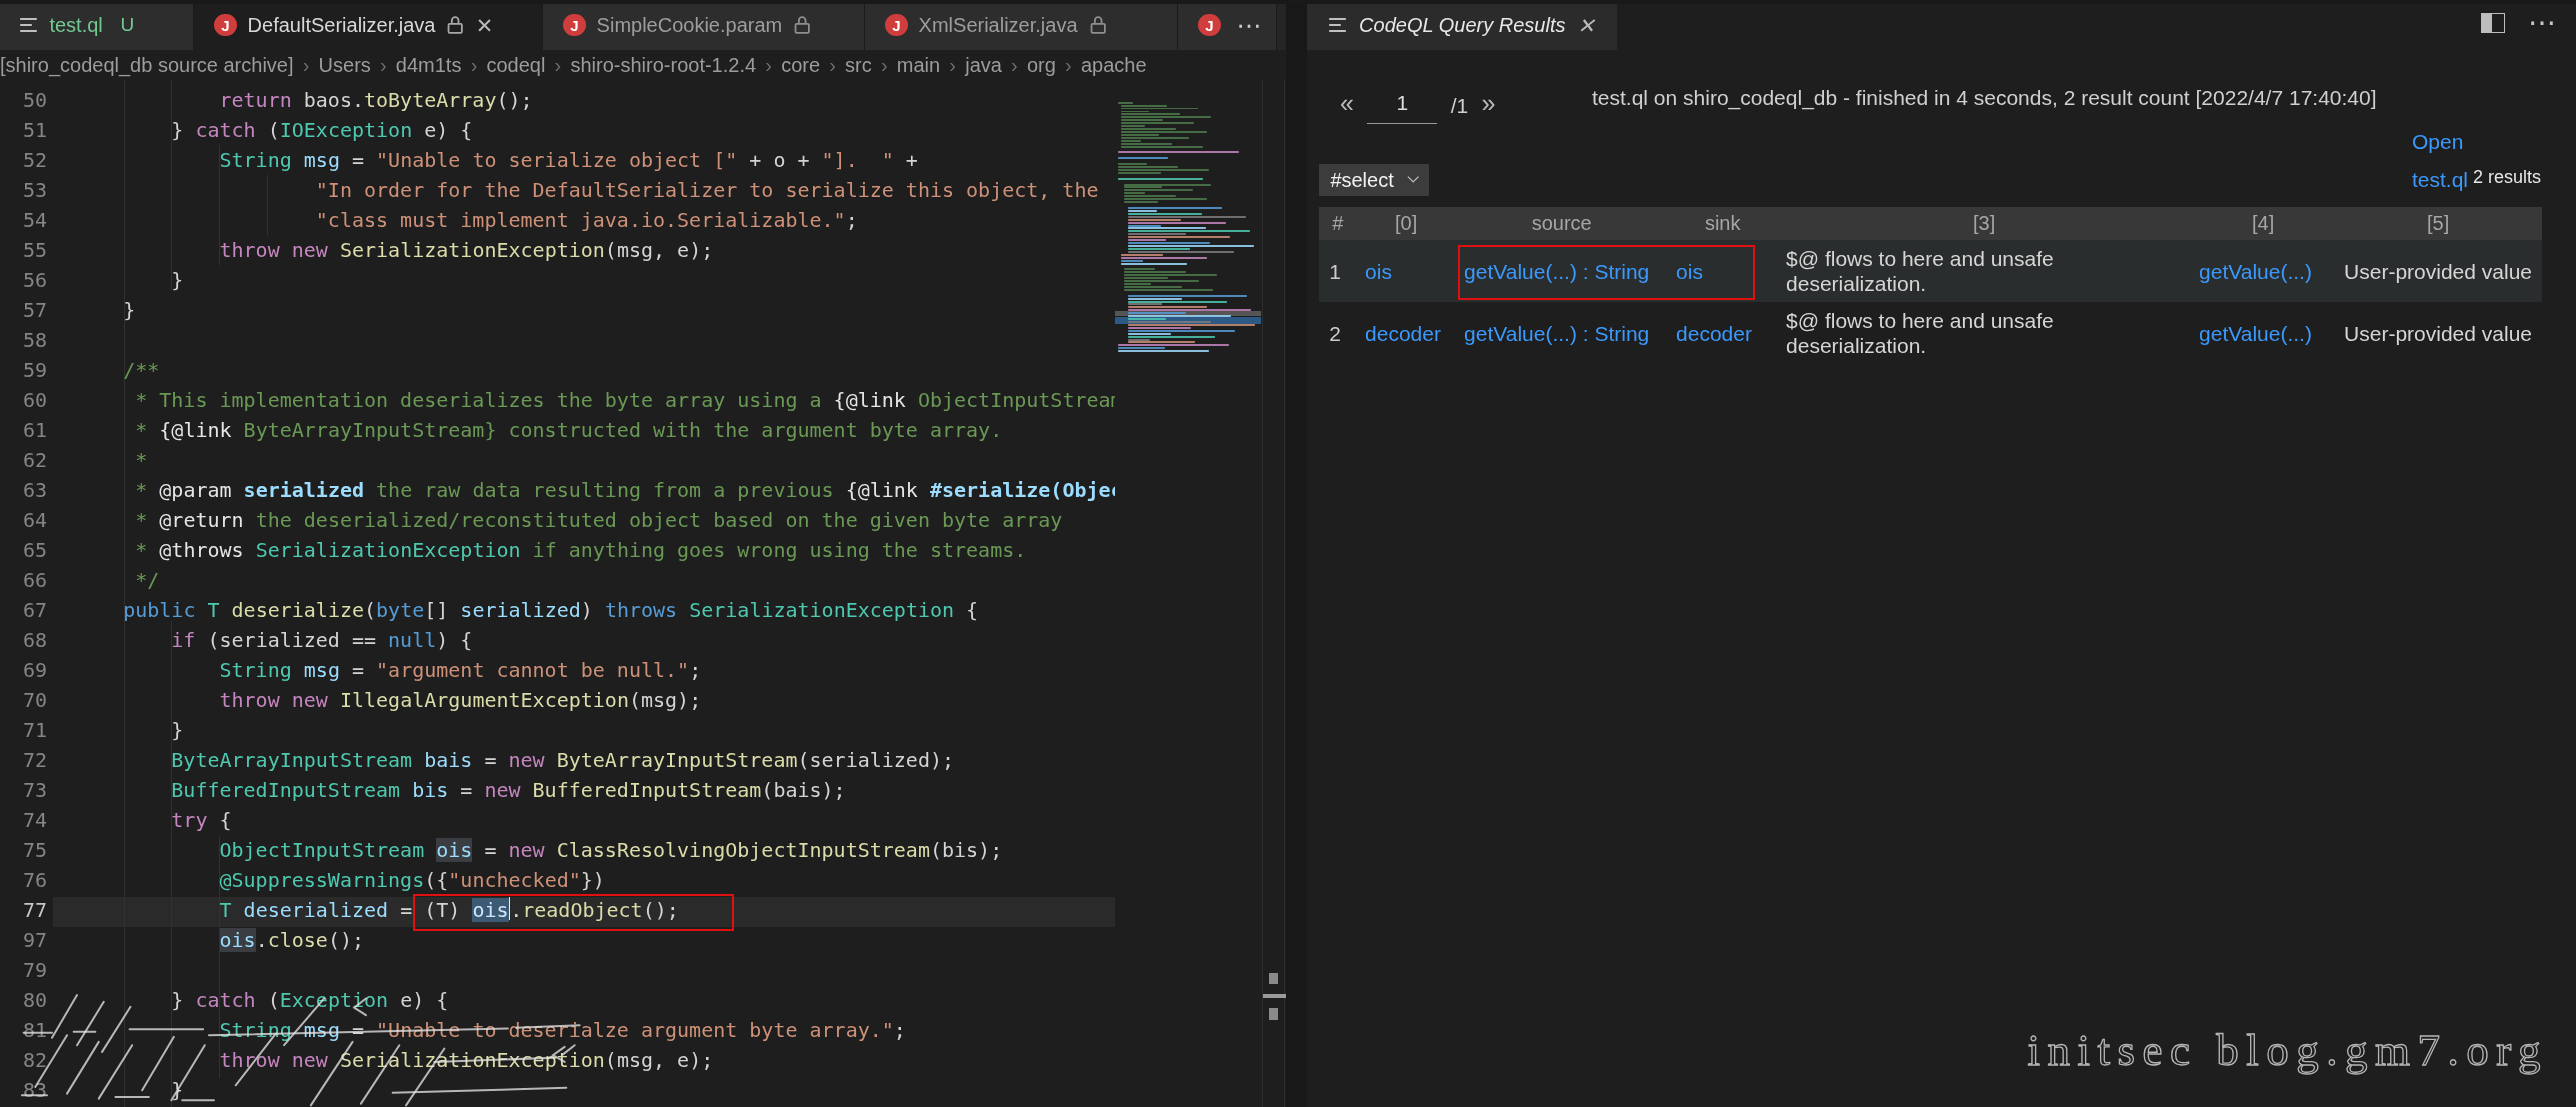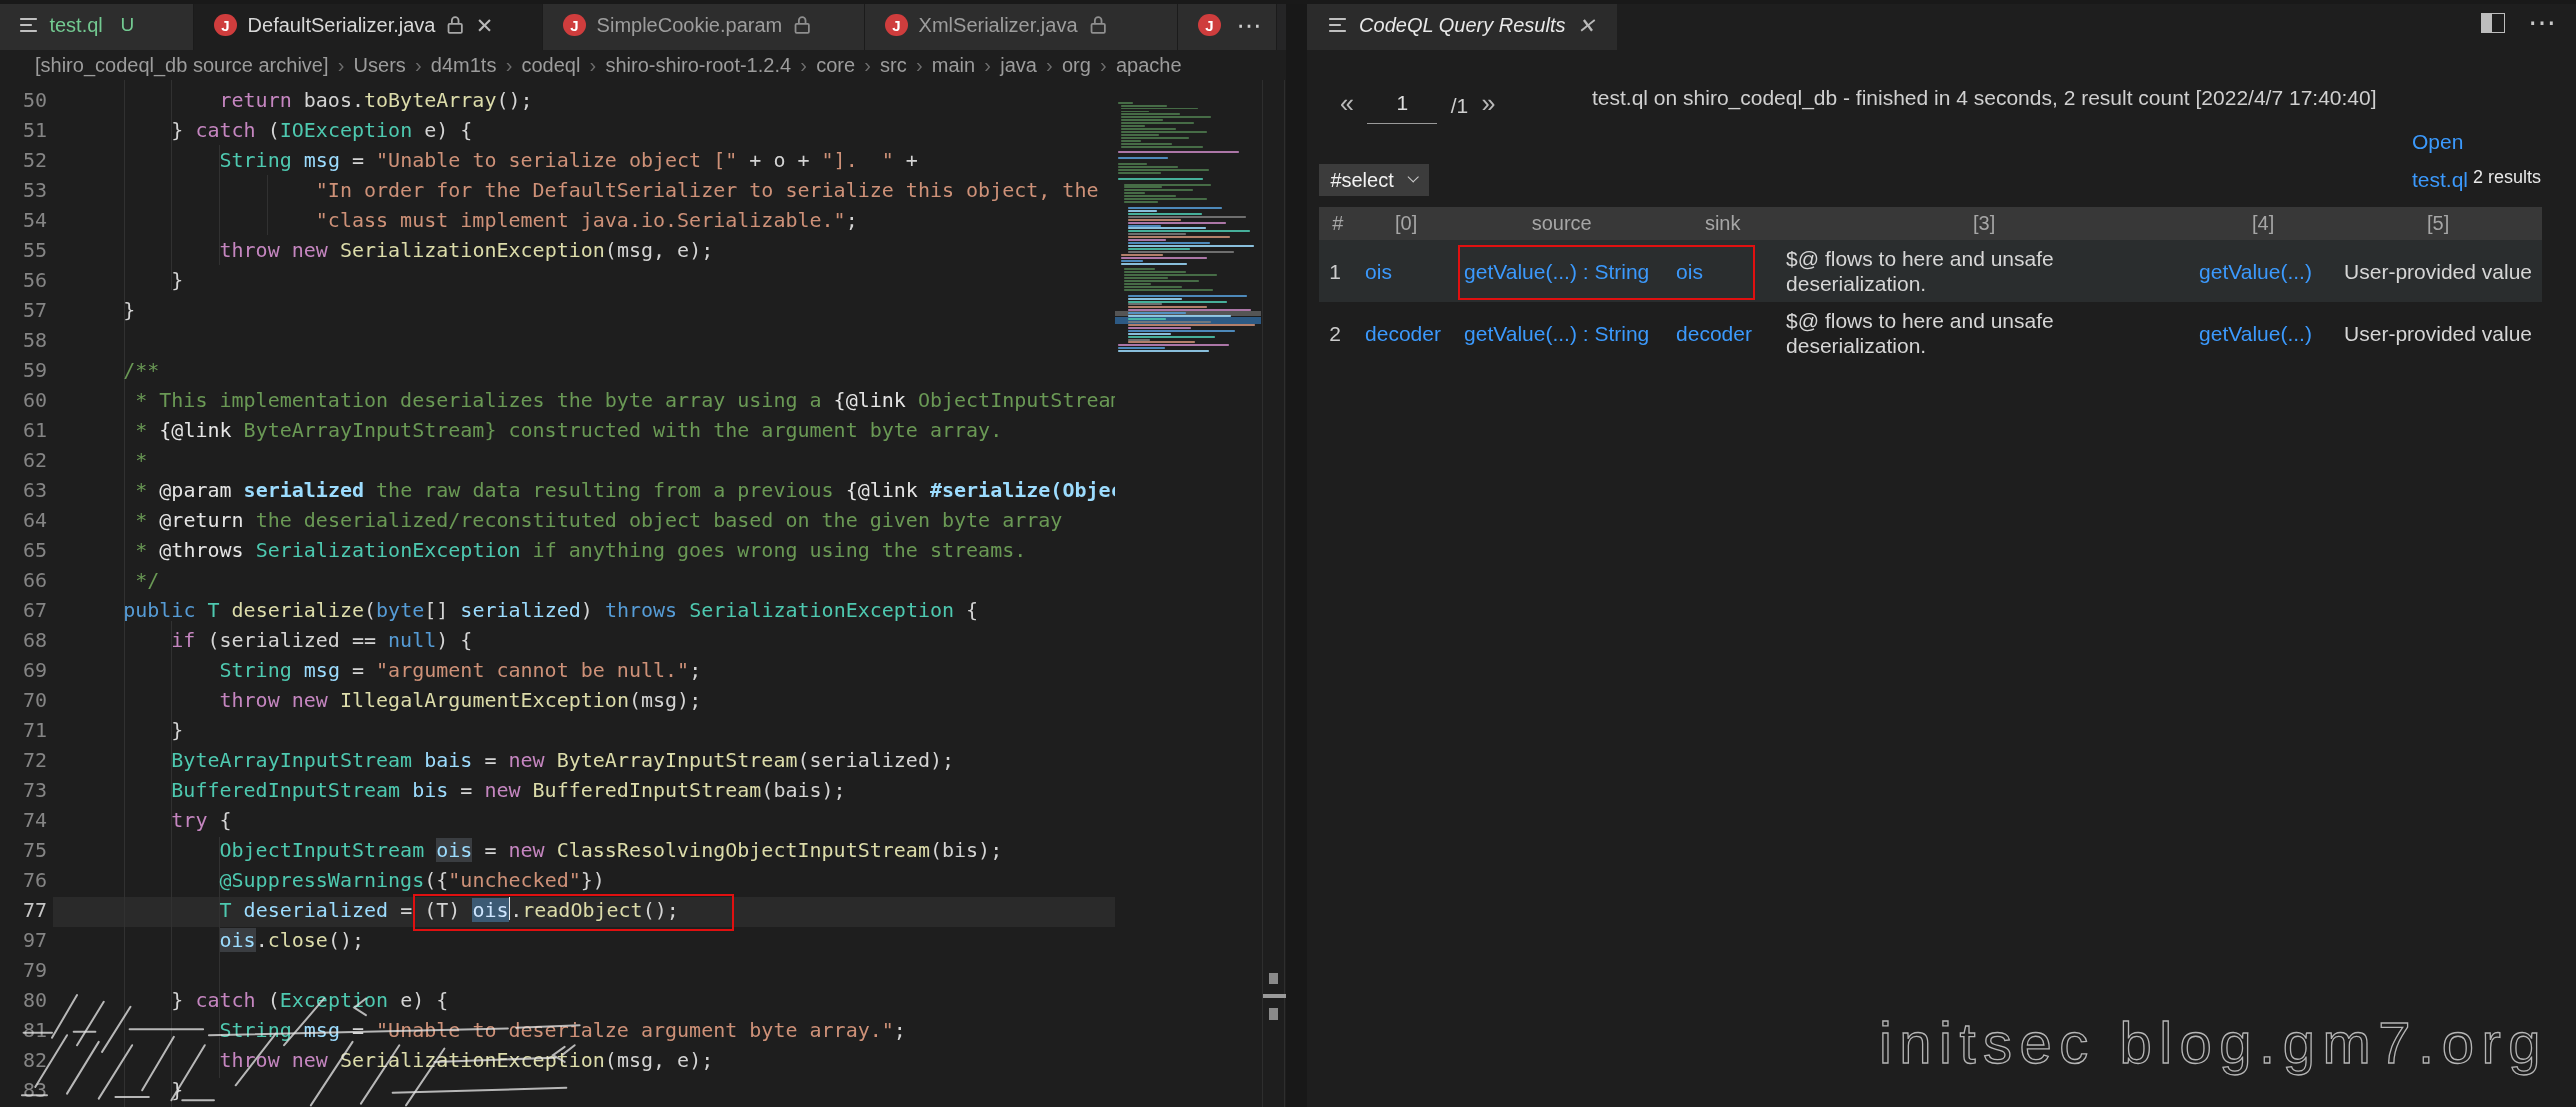--- a/index.html
+++ b/index.html
@@ -24,22 +24,22 @@
   .icon-lines i { display:block; height:2.5px; background:#c0c0c0; border-radius:0.8px; }
   .icon-lines i:nth-child(1){width:16.7px;} .icon-lines i:nth-child(2){width:11.7px;} .icon-lines i:nth-child(3){width:16.7px;}
   .icon-java { width:22.6px; height:22.6px; border-radius:50%; background:#cf3d3d; color:#fff;
                display:inline-flex; align-items:center; justify-content:center;
                font-size:15px; font-weight:bold; flex:none; }
   .icon-lock { flex:none; }
   .icon-close { color:#b9b9b9; font-size:21px; line-height:1; }
   .tab-overflow-dots { color:#cdcdcd; font-size:25px; letter-spacing:1.7px; padding-left:5px; }
 
   
-  .breadcrumb { position:absolute; left:8px; top:50px; width:1286px; height:30px; background:#1e1e1e;
-                display:flex; align-items:center; gap:9.2px; padding-left:27px; font-size:20px;
+  .breadcrumb { position:absolute; left:0; top:50px; width:1286px; height:30px; background:#1e1e1e;
+                display:flex; align-items:center; gap:9.2px; padding-left:0; font-size:20px;
                 color:#9c9c9c; white-space:nowrap; overflow:hidden; }
   .breadcrumb .sep { color:#6e6e6e; font-size:20px; }
 
   
   .editor { position:absolute; left:0; top:80px; width:1286px; height:1027px; overflow:hidden; }
   .guide { position:absolute; width:0.8px; background:#313131; z-index:1; }
   .curline { position:absolute; left:53px; top:817px; width:1062px; height:30px; background:#2a2a2a; z-index:0; }
   .code { position:absolute; left:0; top:5px; width:1115px; overflow:hidden; z-index:2;
           font-family:"DejaVu Sans Mono", monospace; font-size:20px; line-height:30px; }
   .cline { display:flex; height:30px; white-space:pre; }
@@ -105,22 +105,22 @@
   .thead { height:33px; background:#383838; color:#a6a6a6; font-size:20px; }
   .thead > div { display:flex; align-items:center; justify-content:center; }
   .trow { min-height:62px; font-size:21px; color:#d6d6d6; }
   .trow.selected { background:#2a2d2e; }
   .trow > div { display:flex; align-items:center; padding:5px 5px 5px 8.4px; line-height:25px; }
   .trow > div.cnum { justify-content:center; padding-left:0; color:#cccccc; }
   .trow .link { color:#3b99fc; cursor:pointer; }
   .table-redbox { position:absolute; left:139px; top:38px; width:297px; height:55px;
                   border:2.5px solid #e01010; pointer-events:none; }
 
-  .watermark { position:absolute; right:28px; bottom:32px; font-family:Liberation Sans, sans-serif;
-               font-size:58px; letter-spacing:7.5px; color:transparent;
+  .watermark { position:absolute; right:28px; bottom:32px; font-family:Liberation Serif, serif;
+               font-size:45px; letter-spacing:7.5px; color:transparent;
                -webkit-text-stroke:1.3px #b5b5b5; }
   @supports not (-webkit-text-stroke:1px black) { .watermark { color:#9a9a9a; } }
 </style>
 </head>
 <body>
 
 <div class="app">
   <div class="topline"></div>
 
   <div class="editor-group">

